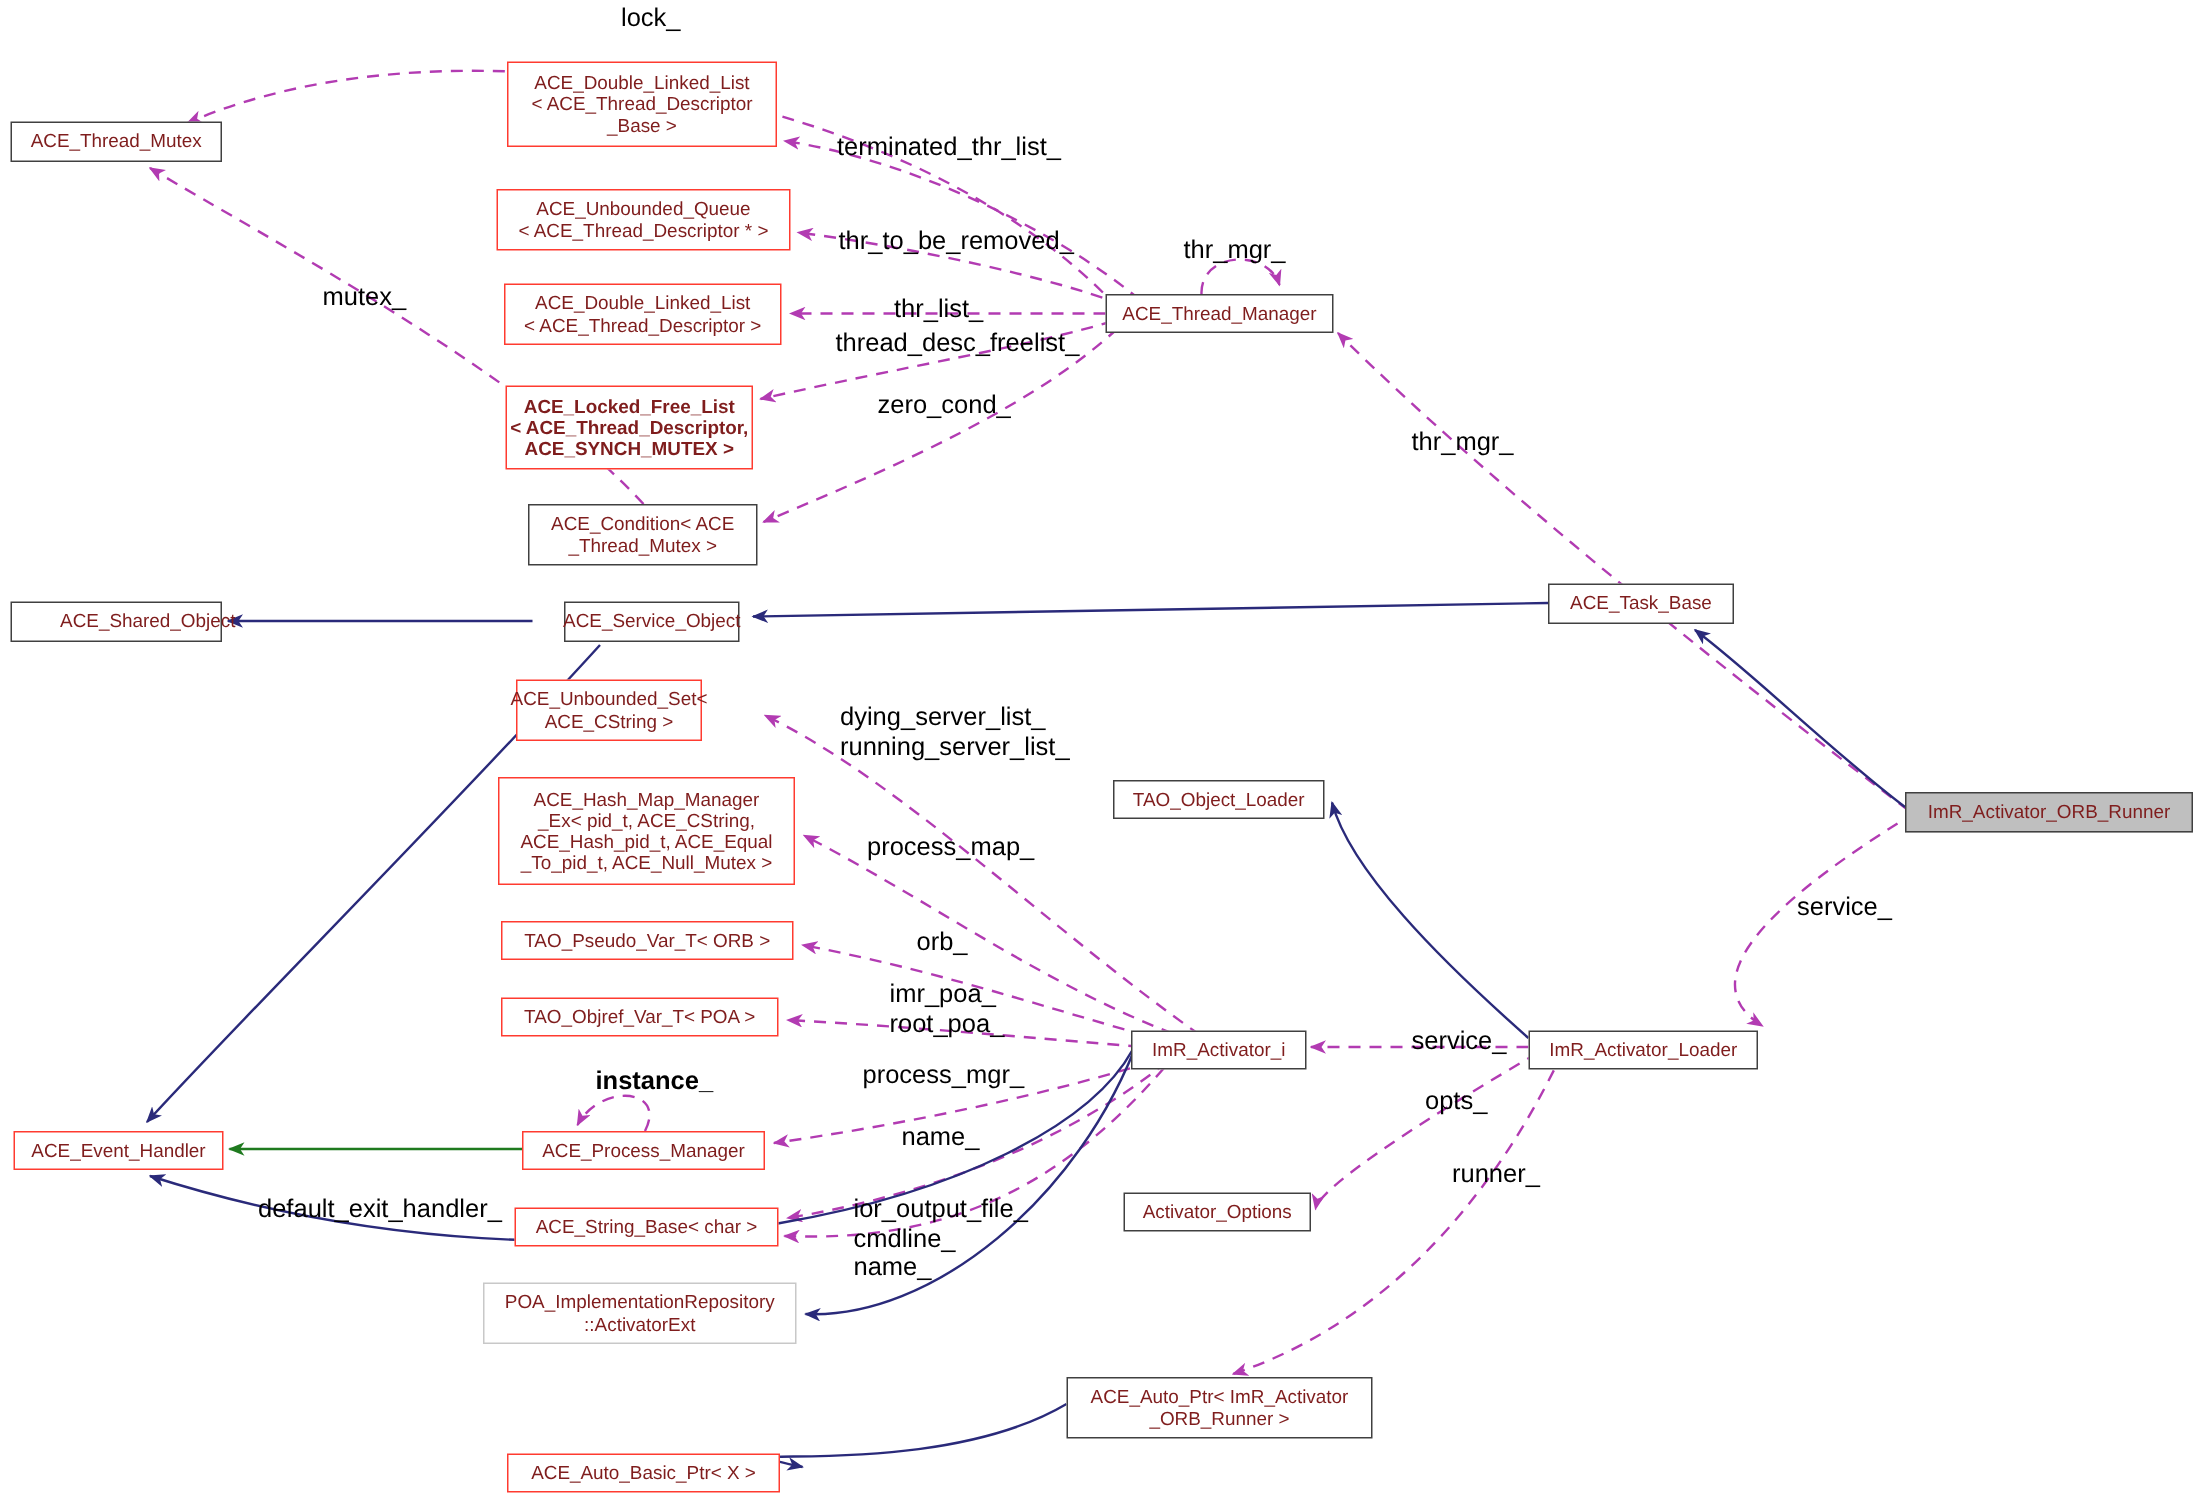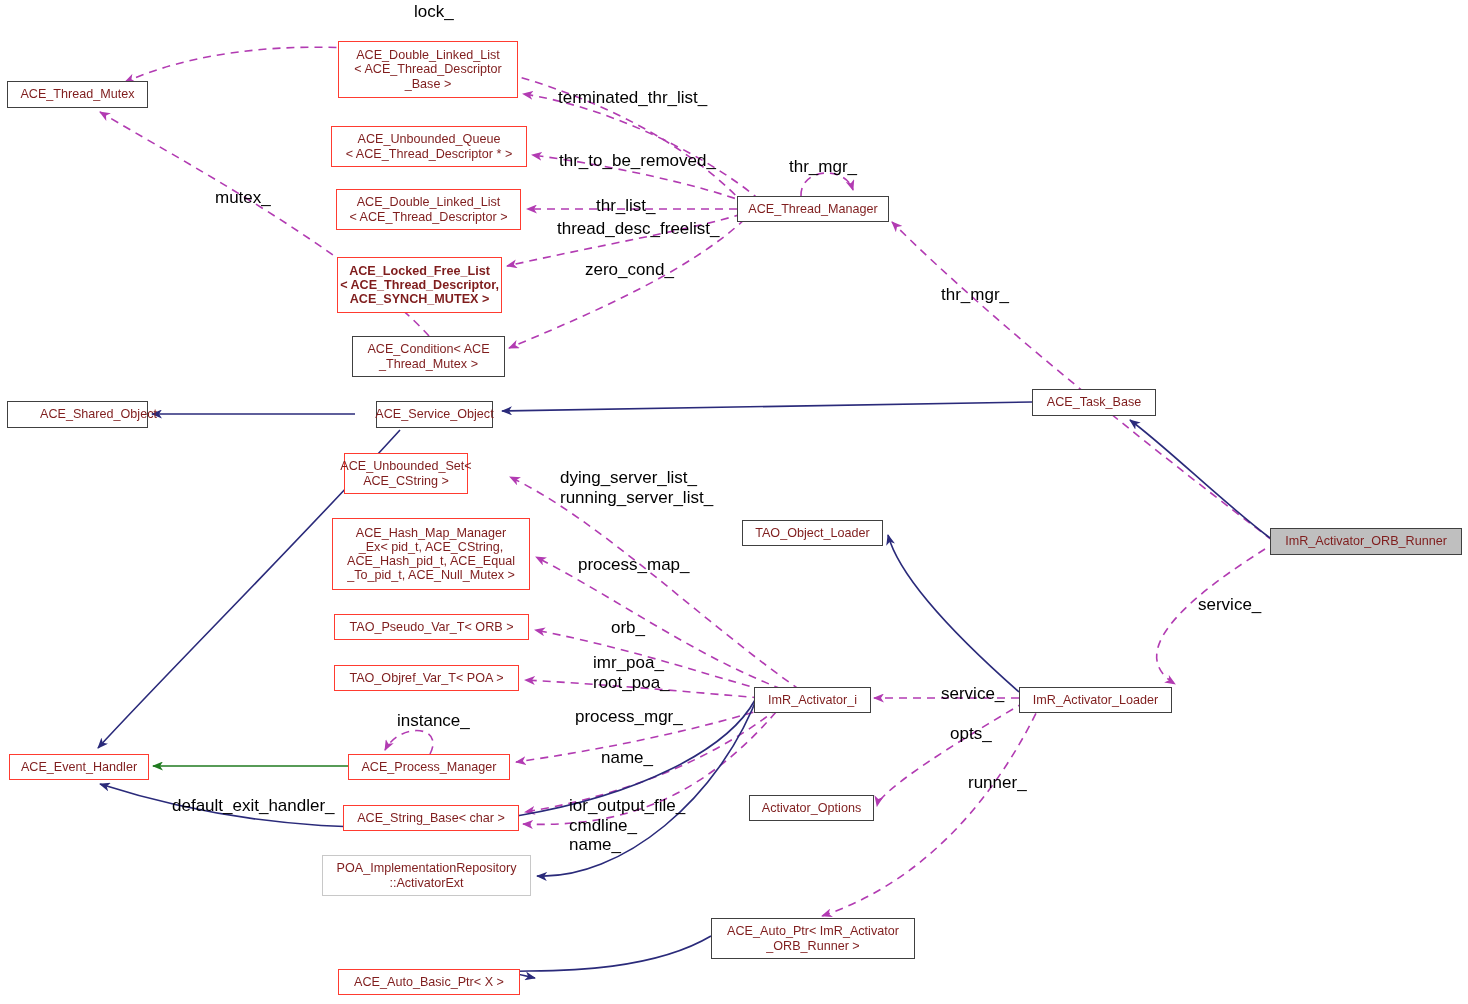--- a/index.html
+++ b/index.html
@@ -125,21 +125,21 @@
   <div class="elabel" style="left:941px;top:285px;"><span>thr_mgr_</span></div>
   <div class="elabel" style="left:560px;top:468px;"><span>dying_server_list_
 running_server_list_</span></div>
   <div class="elabel" style="left:578px;top:555px;"><span>process_map_</span></div>
   <div class="elabel" style="left:1198px;top:595px;"><span>service_</span></div>
   <div class="elabel" style="left:611px;top:618px;"><span>orb_</span></div>
   <div class="elabel" style="left:593px;top:653px;"><span>imr_poa_
 root_poa_</span></div>
   <div class="elabel" style="left:941px;top:684px;"><span>service_</span></div>
   <div class="elabel" style="left:575px;top:707px;"><span>process_mgr_</span></div>
-  <div class="elabel" style="left:397px;top:711px;"><span>instance_</span></div>
+  <div class="elabel" style="left:397px;top:711px;font-weight:bold;"><span>instance_</span></div>
   <div class="elabel" style="left:950px;top:724px;"><span>opts_</span></div>
   <div class="elabel" style="left:601px;top:748px;"><span>name_</span></div>
   <div class="elabel" style="left:172px;top:796px;"><span>default_exit_handler_</span></div>
   <div class="elabel" style="left:944px;top:773px;padding-left:24px;"><span>runner_</span></div>
   <div class="elabel" style="left:569px;top:796px;"><span>ior_output_file_
 cmdline_
 name_</span></div>
 
 </div>
 

